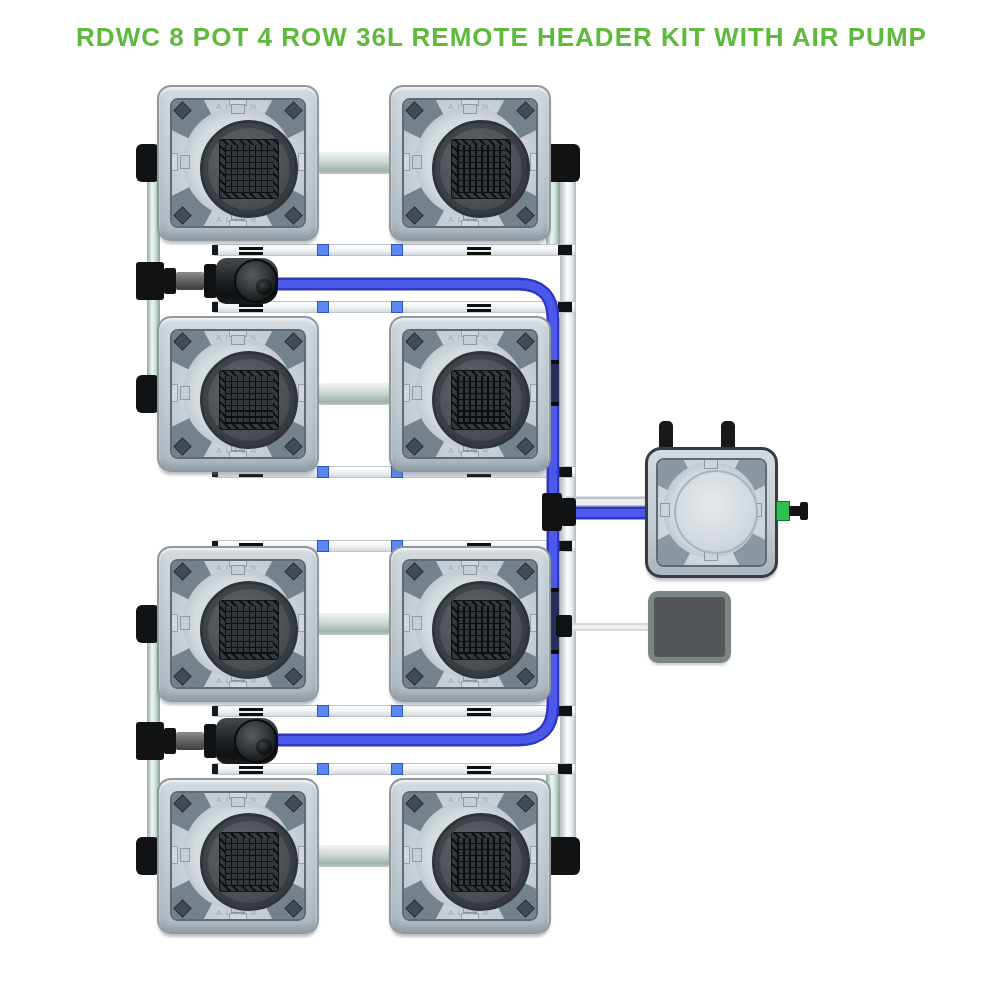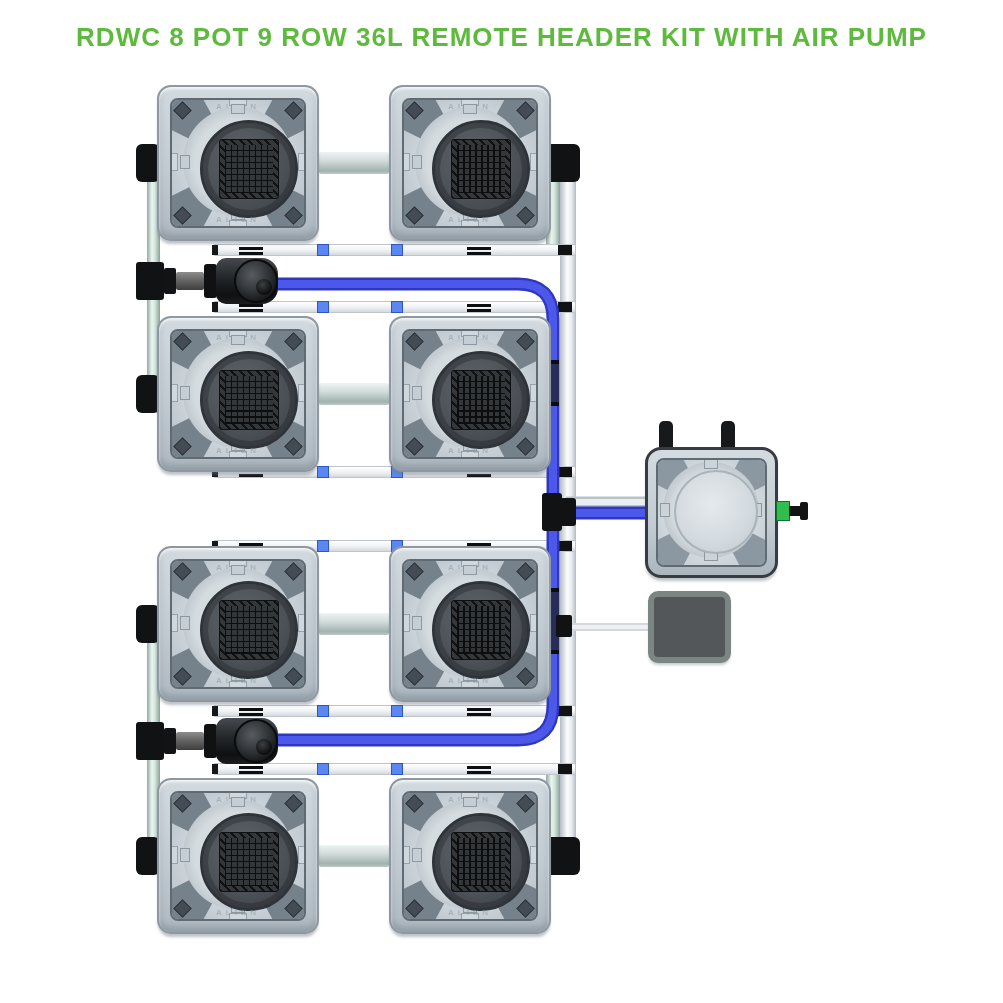--- a/index.html
+++ b/index.html
@@ -480,14 +480,14 @@
         <div class="disc"></div>
       </div>
     </div>
   </div>
   <div class="green-fit"></div>
   <div class="fit-stem"></div>
   <div class="fit-knob"></div>
 
   <div class="air-pump"></div>
 
-  <div class="title">RDWC 8 POT 9 ROW 36L REMOTE HEADER KIT WITH AIR PUMP</div>
+  <div class="title">RDWC 8 POT 4 ROW 36L REMOTE HEADER KIT WITH AIR PUMP</div>
 </div>
 
 </body></html>

